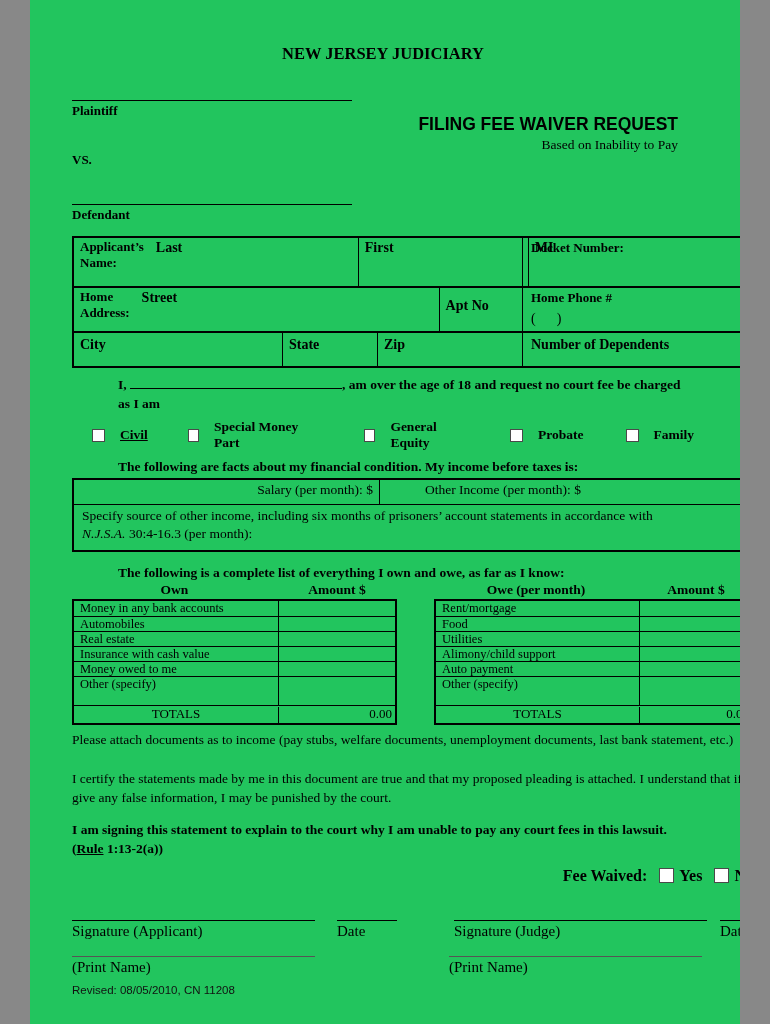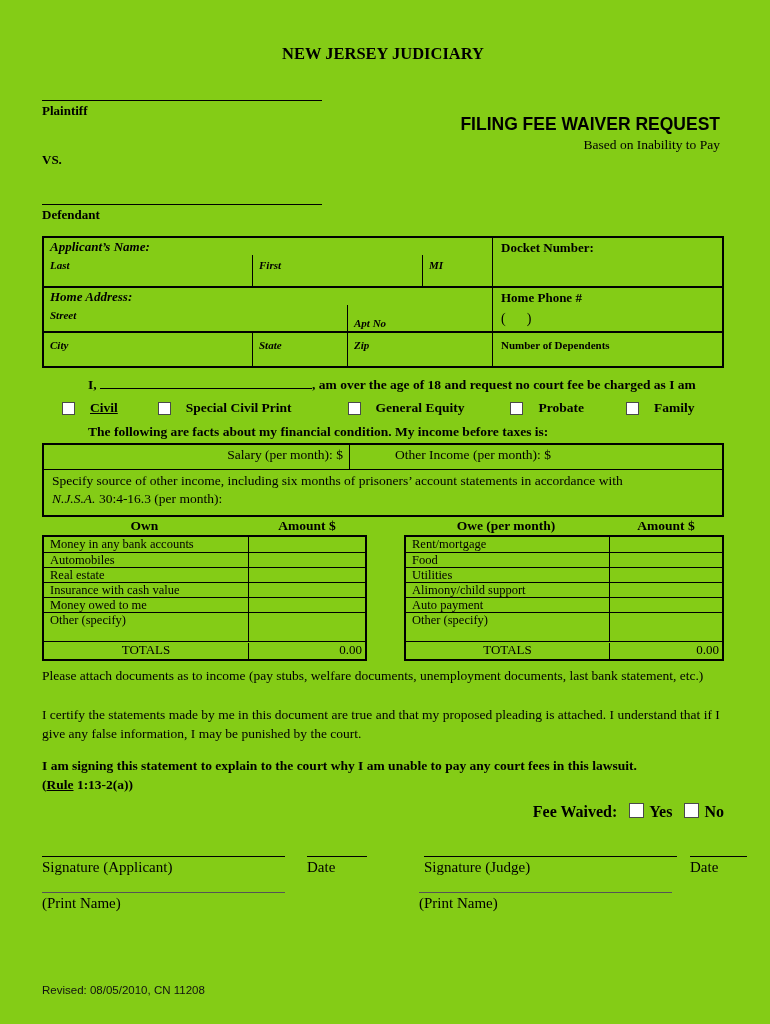--- a/index.html
+++ b/index.html
@@ -1,48 +1,48 @@
 <!DOCTYPE html>
 <html><head>
 <meta charset="utf-8">
 <style>
   * { margin:0; padding:0; box-sizing:border-box; }
   html,body { background:#888; }
   .page {
     position:relative;
-    width:770px; height:1024px;
+    width:710px; height:1024px;
     margin:0 auto;
-    background:#84cc16;
+    background:#22c55e;
     color:#000;
     font-family:"Liberation Serif", serif;
     padding:44px 46px 0 42px;
     overflow:hidden;
   }
   
   .court-title { text-align:center; font-weight:bold; font-size:16.5px; }
   .caption-area { position:relative; margin-top:36px; }
   .fill-line { border-bottom:1.5px solid #000; height:1px; }
   .plaintiff-line, .defendant-line { width:280px; }
   .caption-label { font-weight:bold; font-size:13px; margin-top:2px; }
   .vs-label { margin-top:33px; }
   .defendant-line { margin-top:36px; }
-  .form-title-block { position:absolute; top:14px; right:4px; text-align:right; }
+  .form-title-block { position:absolute; top:14px; right:16px; text-align:right; }
   .form-title { font-family:"Liberation Sans", sans-serif; font-weight:bold; font-size:17.5px; }
   .form-subtitle { font-size:13.5px; margin-top:2px; }
   
   .app-table { margin-top:13px; border:2px solid #000; width:682px; }
   .app-row { display:flex; }
   .app-row + .app-row { border-top:2px solid #000; }
   .row1 { height:48px; } .row2 { height:45px; } .row3 { height:35px; }
-  .app-left { display:flex; flex-direction:column; width:448px;font-style:italic; }
+  .app-left { display:flex; flex-direction:row; width:448px; }
   .app-right { flex:1; border-left:1px solid #000; padding:2px 8px; }
   .cell-heading { font-weight:bold; font-size:13px; padding:1px 6px 0; }
   .subgrid { flex:1; display:flex; }
   .subcell { padding:0 6px; }
-  .sublabel { font-weight:bold; font-size:11px; }
+  .sublabel { font-weight:bold; font-size:14px; }
   .bl { border-left:1px solid #000; }
   .c-last { width:208px; } .c-first { width:170px; } .c-mi { width:70px; }
   .c-street { width:303px; } .c-apt { width:145px; padding-top:8px; }
   .c-city { width:208px; } .c-state { width:95px; } .c-zip { width:145px; }
   .row3 .subcell { padding-top:2px; }
   .phone-parens { font-size:14px; margin-top:5px; }
   
   .decl { margin-top:7px; font-weight:bold; font-size:13.5px; line-height:19px; }
   .decl-line1 { padding-left:46px; }
   .name-blank { display:inline-block; width:212px; border-bottom:1.5px solid #000; height:12px; vertical-align:baseline; }
@@ -78,21 +78,21 @@
   .asset-row.totals { height:18px; font-size:13px; padding-top:1px; }
   .totals .item { text-align:center; }
   .totals .amt { text-align:right; padding-right:3px; }
   
   .para { font-size:13.5px; line-height:19.5px; width:682px; }
   .attach-para { margin-top:5px; }
   .certify-para { margin-top:19px; }
   .signing-para { margin-top:12px; font-weight:bold; }
   .rule-u { text-decoration:underline; }
   
-  .fee-row { margin-top:8px; display:flex; justify-content:flex-end; font-weight:bold; font-size:16px; width:682px; }
+  .fee-row { margin-top:8px; display:flex; justify-content:flex-end; align-items:center; font-weight:bold; font-size:16px; width:682px; }
   .fee-row .cb { width:15px; height:15px; margin:0 5px 0 12px; }
   
   .sig-section { margin-top:35px; width:705px; }
   .sig-row { display:flex; }
   .sig-col .fill-line { width:100%; }
   .sig-lbl { font-size:15px; margin-top:2px; }
   .w-app { width:243px; } .w-date1 { width:60px; margin-left:22px; }
   .w-judge { width:253px; margin-left:57px; } .w-date2 { width:57px; margin-left:13px; }
   .print-row { margin-top:16px; }
   .w-print2 { width:253px; margin-left:134px; }
@@ -164,21 +164,21 @@
     <div class="decl-line1"><span>I,</span> <span class="name-blank"></span><span>, am over the age of 18 and request no court fee be charged as I am</span></div>
   </div>
 
   <div class="courts-row">
     <div class="court-item m1">
         <span class="cb"></span>
         <span>Civil</span>
       </div>
     <div class="court-item m2">
         <span class="cb"></span>
-        <span>Special Civil Print</span>
+        <span>Special Money Part</span>
       </div>
     <div class="court-item m3">
         <span class="cb"></span>
         <span>General Equity</span>
       </div>
     <div class="court-item m4">
         <span class="cb"></span>
         <span>Probate</span>
       </div>
     <div class="court-item m5">
@@ -193,20 +193,21 @@
     <div class="income-row1">
       <div class="income-salary"><span>Salary (per month): $</span></div>
       <div class="income-other"><span>Other Income (per month): $</span></div>
     </div>
     <div class="income-specify">
       <div>Specify source of other income, including six months of prisoners’ account statements in accordance with</div>
       <div><span class="it">N.J.S.A.</span><span> 30:4-16.3 (per month):</span></div>
     </div>
   </div>
 
+  <div class="assets-intro">The following is a complete list of everything I own and owe, as far as I know:</div>
 
   <div class="asset-tables">
     <div class="own-col">
       <div class="asset-heads">
         <span class="ah1">Own</span>
         <span class="ah2">Amount $</span>
       </div>
       <div class="asset-table">
         <div class="asset-row">
             <div class="item">Money in any bank accounts</div>

